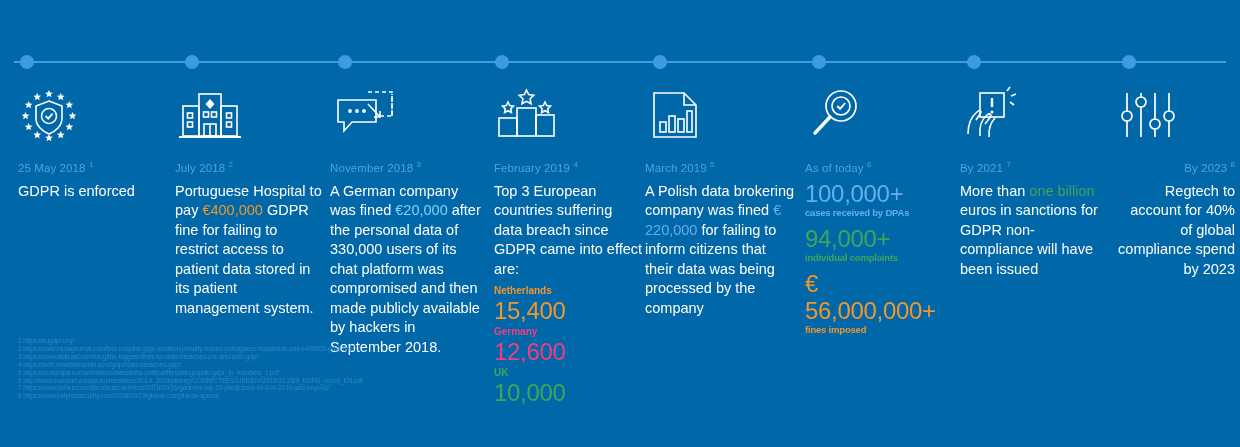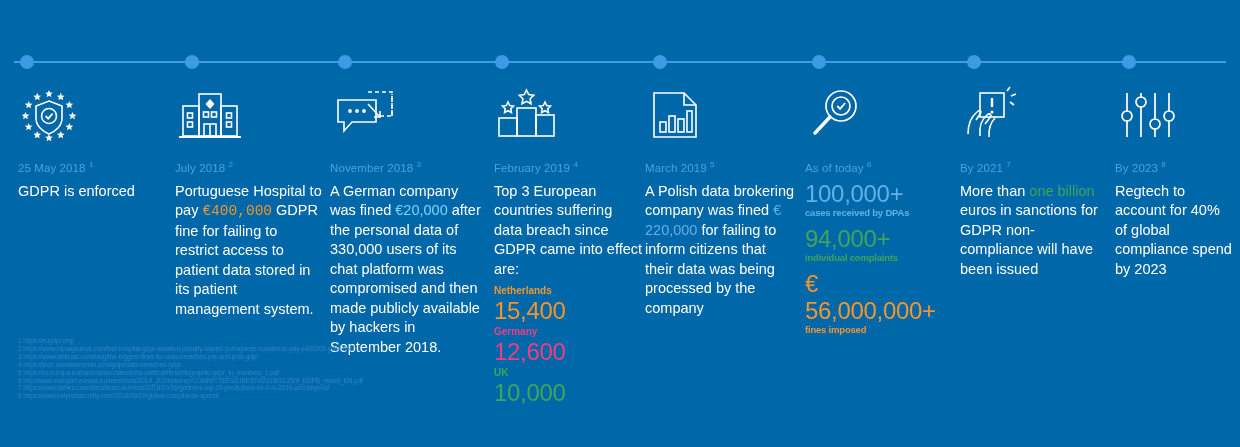--- a/index.html
+++ b/index.html
@@ -25,21 +25,21 @@
   .icon-wrap svg{display:block;}
   .date{
     color:#4aa3e0;font-size:11.5px;line-height:14px;
     margin-top:14px;letter-spacing:.1px;white-space:nowrap;
   }
   .date sup{font-size:8px;vertical-align:super;}
   .body{
     color:#ffffff;font-size:14.5px;line-height:19.5px;
     margin-top:7px;letter-spacing:0px;
   }
-  .hl-orange{color:#f0962f;font-family:Liberation Mono, monospace;}
+  .hl-orange{color:#f0962f;}
   .hl-pink{color:#7dd3fc;}
   .hl-green{color:#3fa55a;}
   .hl-lblue{color:#62b0e8;}
 
   
   .stats{margin-top:5px;}
   .stat{margin-bottom:6px;}
   .stat .num{font-size:24px;line-height:27px;letter-spacing:-.3px;}
   .stat .lbl{font-size:9.5px;line-height:12px;font-weight:bold;letter-spacing:-.2px;}
   .s-blue .num,.s-blue .lbl{color:#62b0e8;}
@@ -220,21 +220,21 @@
   <circle cx="32" cy="26" r="1.5" fill="#fff" stroke="none"></circle>
   <path d="M47 5 l3 -4 M51 10 l5 -2 M50 16 l4 3"></path>
   <path d="M8 48 C8 36 12 30 17 26 C20 23 22 25 20 28 L16 34"></path>
   <path d="M20 50 C19 40 22 33 27 29 C30 26.5 32 29 30 31.5 L25 38"></path>
   <path d="M29 51 C28.5 42 31 36 35 32"></path>
 </svg>
         </div>
         <div class="date"><span>By 2021</span> <sup>7</sup></div>
         <div class="body"><span>More than </span><span class="hl-green">one billion</span><span> euros in sanctions for GDPR non-compliance will have been issued</span></div>
       </div>
-      <div class="col" style="left: 1115px; width: 120px;">
+      <div class="col" style="left: 1115px; width: 120px; text-align: right;">
         <div class="icon-wrap">
 <svg width="62" height="58" viewBox="0 0 62 58" fill="none" stroke="#fff" stroke-width="1.7">
   <path d="M12 7 V26 M12 34 V51"></path>
   <circle cx="12" cy="30" r="5"></circle>
   <path d="M26 7 V12 M26 20 V51"></path>
   <circle cx="26" cy="16" r="5"></circle>
   <path d="M40 7 V34 M40 42 V51"></path>
   <circle cx="40" cy="38" r="5"></circle>
   <path d="M54 7 V26 M54 34 V51"></path>
   <circle cx="54" cy="30" r="5"></circle>

